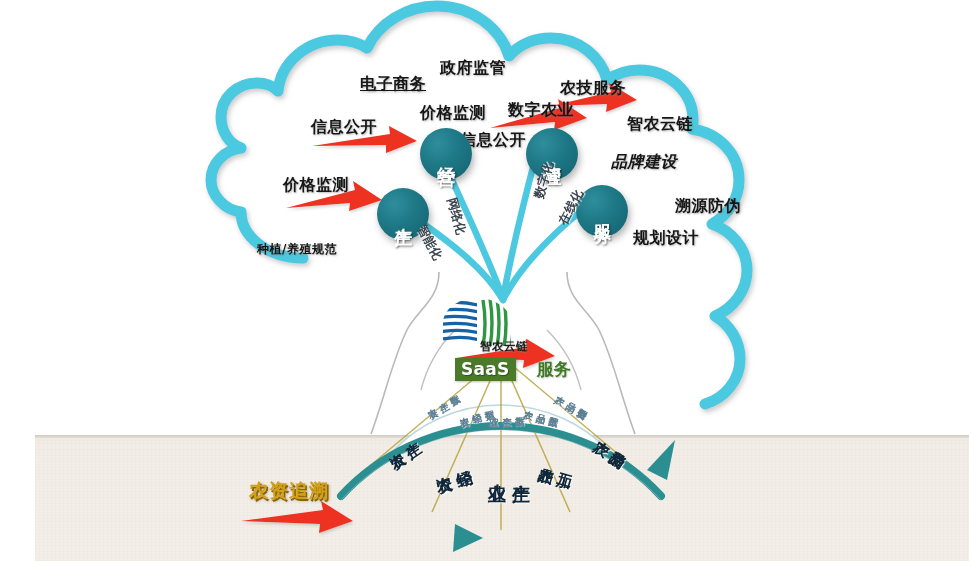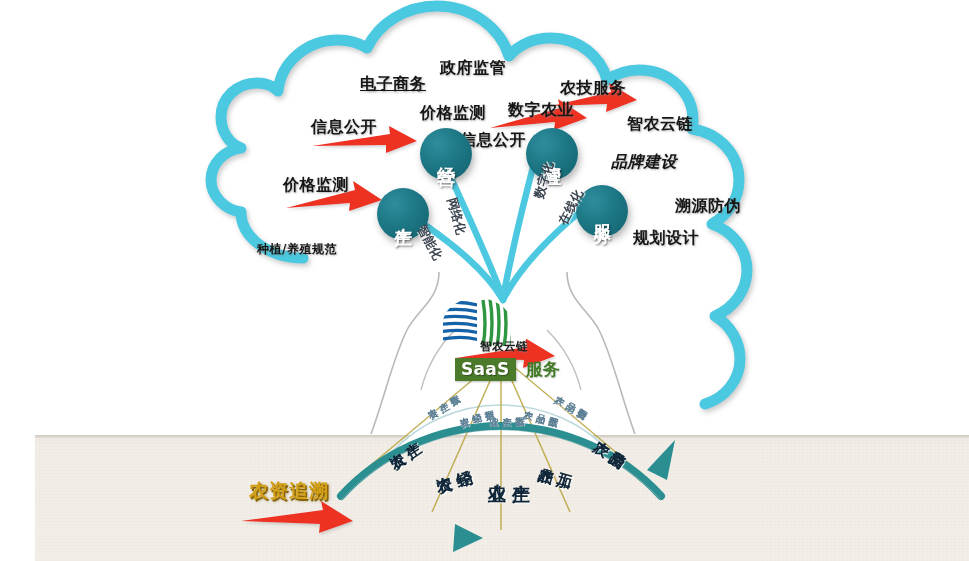--- a/index.html
+++ b/index.html
@@ -75,21 +75,21 @@
   }
 
   
   .logo-wrap{position:absolute;left:432px;top:292px;width:74px;text-align:center;}
   .logo-mark{position:relative;width:68px;height:46px;margin:0 auto;}
   .logo-text{
     font-size:11.5px;font-weight:bold;color:#1b1b1b;margin-top:1px;
     letter-spacing:0.5px;text-shadow:0.5px 0.5px 1px rgba(150,150,150,0.5);
   }
   .saas-row{
-    position:absolute;left:420px;top:358px;display:flex;align-items:center;gap:10px;
+    position:absolute;left:420px;top:358px;display:flex;align-items:center;gap:21px;
   }
   .saas-box{
     background:#4a7a2a;color:#ffffff;font-weight:bold;font-size:17px;
     padding:1px 6px 2px 6px;letter-spacing:0.3px;
     text-shadow:1px 1px 1px rgba(0,0,0,0.35);
     box-shadow:1px 1px 2px rgba(0,0,0,0.25);
   }
   .saas-svc{
     color:#3f7a23;font-weight:bold;font-size:17px;
     text-shadow:1px 1px 1px rgba(160,160,160,0.5);

